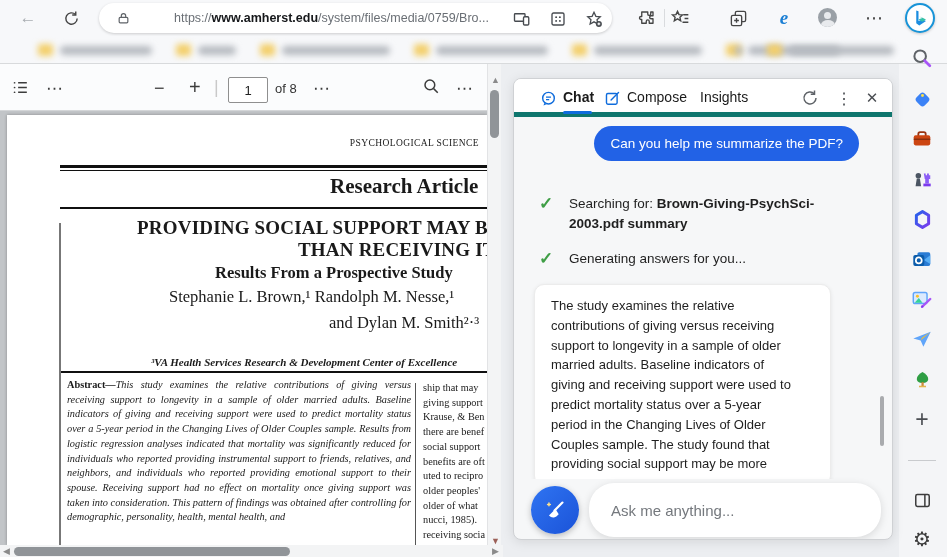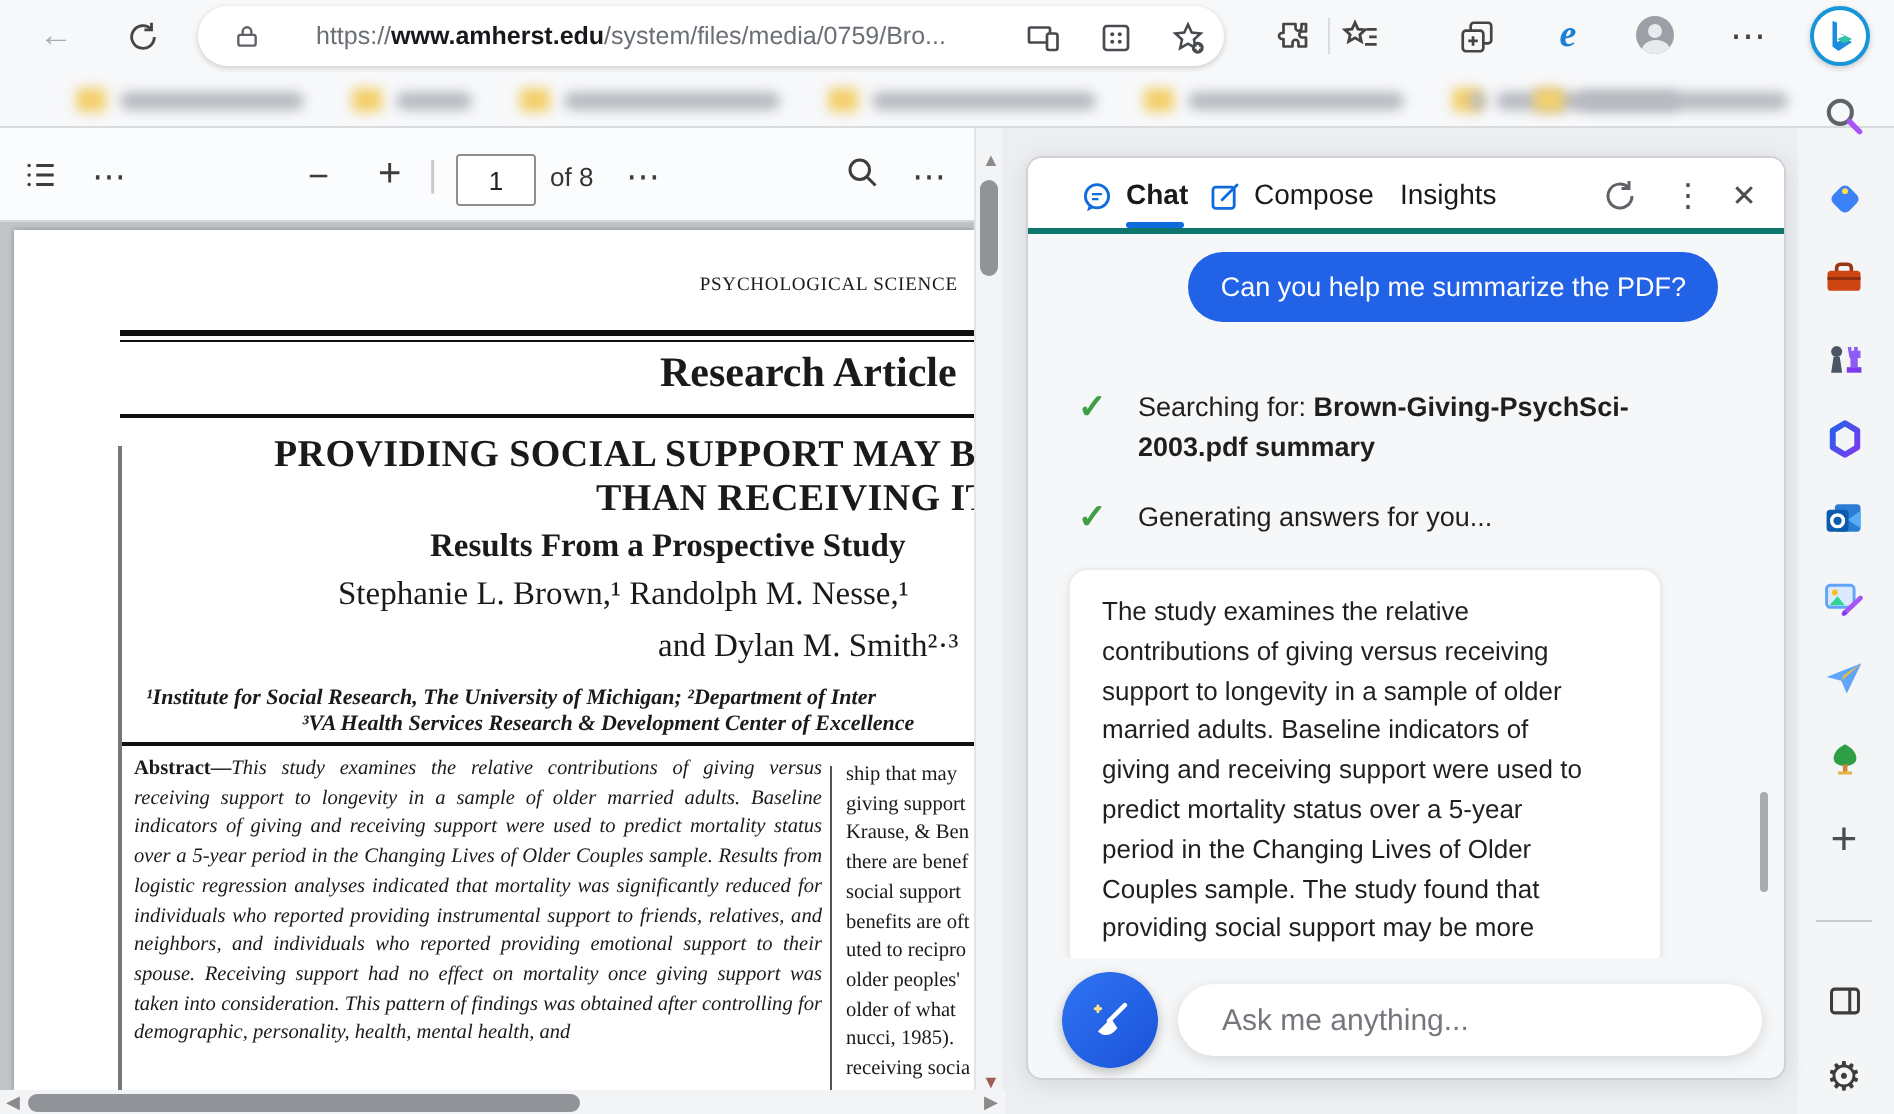--- a/index.html
+++ b/index.html
@@ -6,21 +6,21 @@
   body{width:947px;height:557px;position:relative;overflow:hidden;
        font-family:"Liberation Sans",sans-serif;background:#eceef1;-webkit-font-smoothing:antialiased;}
   .abs{position:absolute;}
 
   
   .topbar{left:0;top:0;width:947px;height:36px;background:#f7f8fa;}
   .tb-btn{position:absolute;top:6px;width:24px;height:24px;display:flex;align-items:center;justify-content:center;
           font-size:17px;color:#454545;border-radius:4px;}
   .url-pill{position:absolute;left:99px;top:3px;width:513px;height:30px;background:#fff;border-radius:15px;
             box-shadow:0 1px 3px rgba(0,0,0,.18);display:flex;align-items:center;}
-  .url-text{font-size:12.5px;margin-left:8px;white-space:nowrap;padding-left:20px;}
+  .url-text{font-size:12.5px;margin-left:24px;white-space:nowrap;padding-left:20px;}
   .url-dim{color:#6a6f75;} .url-host{color:#16181b;font-weight:700;}
   .pill-icon{position:absolute;top:7px;width:18px;height:18px;color:#474b50;}
   .avatar{position:absolute;left:818px;top:8px;width:19px;height:19px;border-radius:50%;background:#9aa0a6;overflow:hidden;}
   .avatar::before{content:"";position:absolute;left:6px;top:3.5px;width:7px;height:7px;border-radius:50%;background:#e8eaed;}
   .avatar::after{content:"";position:absolute;left:2.5px;top:11.5px;width:14px;height:10px;border-radius:50%;background:#e8eaed;}
   .bing-badge{position:absolute;left:905px;top:3px;width:30px;height:30px;border-radius:50%;
               background:#fff;border:2px solid #1894d8;box-sizing:border-box;
               display:flex;align-items:center;justify-content:center;box-shadow:0 1px 3px rgba(0,0,0,.2);}
   .divline{position:absolute;top:9px;width:1px;height:18px;background:#d9dbde;}
 
@@ -43,40 +43,40 @@
   .pp{position:absolute;white-space:nowrap;}
   .rule{position:absolute;background:#101010;}
   .v-scroll{left:487px;top:64px;width:14px;height:481px;background:#f3f4f5;border-left:1px solid #e2e3e5;box-sizing:border-box;}
   .h-scroll{left:0;top:545px;width:503px;height:12px;background:#f3f4f5;}
   .sc-arrow{position:absolute;font-size:9px;color:#8a8a8a;line-height:1;}
   .sc-thumb{position:absolute;background:#909498;border-radius:5px;}
 
   
   .chat-panel{left:513px;top:78px;width:380px;height:462px;background:#f6f7f8;border:1px solid #cfd1d4;
               border-radius:8px;box-sizing:border-box;box-shadow:0 2px 12px rgba(0,0,0,.10);overflow:hidden;}
-  .chat-header{position:absolute;left:0;top:0;width:100%;height:38px;background:#fff;border-bottom:3px solid #0f766e;box-sizing:border-box;}
+  .chat-header{position:absolute;left:0;top:0;width:100%;height:38px;background:#fff;border-bottom:5px solid #0f766e;box-sizing:border-box;}
   .tab-label{position:absolute;top:10px;font-size:14px;color:#1a1a1a;}
   .chat-underline{position:absolute;left:49px;top:32px;width:29px;height:3px;border-radius:2px;background:#0f6cdc;}
   .hdr-i{position:absolute;top:7px;width:24px;height:24px;display:flex;align-items:center;justify-content:center;color:#4a4d52;}
   .chat-body{position:absolute;left:0;top:38px;width:100%;height:362px;overflow:hidden;}
   .user-bubble{margin:9px 33px 0 auto;width:fit-content;max-width:300px;background:#2262e6;color:#fff;
                font-size:13.5px;padding:10px 16px;border-radius:18px;}
   .status-row{display:flex;gap:12px;margin-left:25px;width:308px;align-items:flex-start;}
   .check{color:#3f9e46;font-size:17px;font-weight:700;line-height:20px;flex:0 0 18px;}
   .status-text{font-size:13.5px;line-height:19.5px;color:#1f1f1f;}
   .status-text b{font-weight:700;}
   .answer-card{margin:15px 0 0 20px;width:297px;box-sizing:border-box;background:#fff;border:1px solid #ececec;
                border-radius:10px;box-shadow:0 1px 4px rgba(0,0,0,.08);padding:11px 16px;}
   .answer-line{font-size:13px;line-height:19.8px;color:#1f1f1f;white-space:nowrap;overflow:hidden;}
   .chat-scrollthumb{position:absolute;right:8px;top:317px;width:4px;height:50px;background:#a9abae;border-radius:2px;}
   .chat-footer{position:absolute;left:0;top:400px;width:100%;height:62px;display:flex;align-items:center;
                padding:0 11px 0 17px;gap:10px;box-sizing:border-box;}
   .broom-btn{width:48px;height:48px;border-radius:50%;background:linear-gradient(135deg,#2f74f2,#1b53d8);
              display:flex;align-items:center;justify-content:center;box-shadow:0 2px 6px rgba(0,0,0,.25);flex:0 0 48px;}
-  .ask-input{flex:1;height:36px;border:none;border-radius:25px;background:#fff;box-shadow:0 2px 8px rgba(0,0,0,.13);
+  .ask-input{flex:1;height:54px;border:none;border-radius:25px;background:#fff;box-shadow:0 2px 8px rgba(0,0,0,.13);
              font-size:15px;color:#000000;padding:0 22px;font-family:"Liberation Sans",sans-serif;outline:none;}
   .ask-input::placeholder{color:#74787d;}
 
   
   .edge-rail{left:899px;top:64px;width:48px;height:493px;background:#f4f5f7;}
   .sb-icon{position:absolute;left:910px;width:24px;height:24px;display:flex;align-items:center;justify-content:center;}
   .sb-glyph{font-size:20px;color:#3c3c3c;line-height:1;}
   .rail-div{left:908px;top:460px;width:28px;height:1px;background:#c9cbce;}
 </style>
 </head>
@@ -228,21 +228,20 @@
     <div class="pp" style="right:8px;top:23px;font-size:9.5px;letter-spacing:.4px;">PSYCHOLOGICAL SCIENCE</div>
     <div class="rule" style="left:53px;top:50px;width:600px;height:3px;"></div>
     <div class="rule" style="left:53px;top:55px;width:600px;height:1px;"></div>
     <div class="pp" style="left:323px;top:59px;font-size:21px;font-weight:700;">Research Article</div>
     <div class="rule" style="left:53px;top:92px;width:600px;height:2px;"></div>
     <div class="pp" style="left:130px;top:102px;font-size:19px;font-weight:700;letter-spacing:.2px;">PROVIDING SOCIAL SUPPORT MAY BE</div>
     <div class="pp" style="left:291px;top:124px;font-size:19px;font-weight:700;letter-spacing:.2px;">THAN RECEIVING IT</div>
     <div class="pp" style="left:162px;top:172px;font-size:16.5px;">Stephanie L. Brown,¹ Randolph M. Nesse,¹</div>
     <div class="pp" style="left:208px;top:148px;font-size:16.5px;font-weight:700;">Results From a Prospective Study</div>
     <div class="pp" style="left:322px;top:198px;font-size:16.5px;">and Dylan M. Smith²·³</div>
-    <div class="pp" style="left:66px;top:228px;font-size:11px;font-style:italic;font-weight:700;">¹Institute for Social Research, The University of Michigan; ²Department of Inter</div>
     <div class="pp" style="left:144px;top:241px;font-size:11px;font-style:italic;font-weight:700;text-align:center;">³VA Health Services Research &amp; Development Center of Excellence</div>
     <div class="rule" style="left:53px;top:256px;width:600px;height:1.5px;"></div>
     <div class="rule" style="left:52px;top:108px;width:2px;height:322px;background:#777;"></div>
     <div style="position:absolute;left:60px;top:263px;width:344px;font-size:10.3px;line-height:14.7px;text-align:justify;font-style:italic;"><b style="font-style:normal;">Abstract—</b><span>This study examines the relative contributions of giving versus receiving support to longevity in a sample of older married adults. Baseline indicators of giving and receiving support were used to predict mortality status over a 5-year period in the Changing Lives of Older Couples sample. Results from logistic regression analyses indicated that mortality was significantly reduced for individuals who reported providing instrumental support to friends, relatives, and neighbors, and individuals who reported providing emotional support to their spouse. Receiving support had no effect on mortality once giving support was taken into consideration. This pattern of findings was obtained after controlling for demographic, personality, health, mental health, and</span></div>
     <div class="rule" style="left:408px;top:268px;width:1px;height:162px;background:#555;"></div>
     <div style="position:absolute;left:416px;top:266px;width:70px;font-size:10.3px;line-height:14.7px;">
         <div class="pdf-col2-line">ship that may</div>
         <div class="pdf-col2-line">giving support</div>
         <div class="pdf-col2-line">Krause, &amp; Ben</div>
         <div class="pdf-col2-line">there are benef</div>

